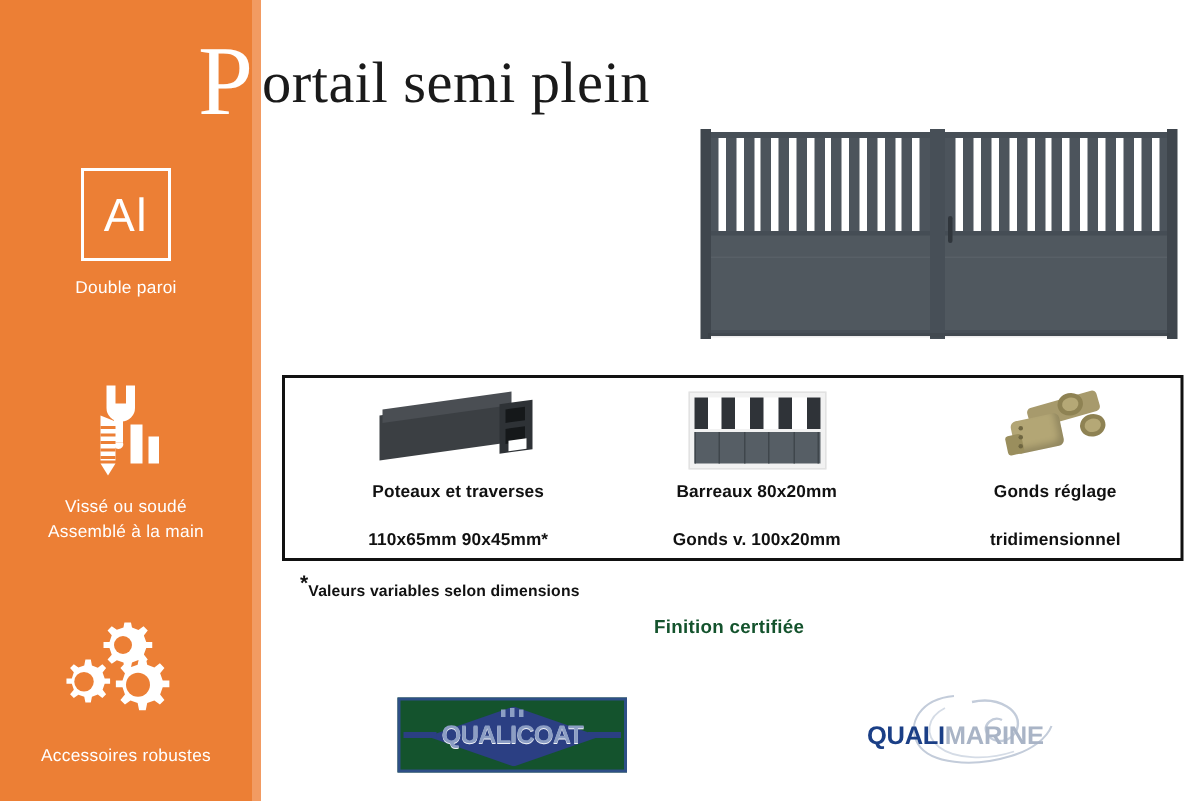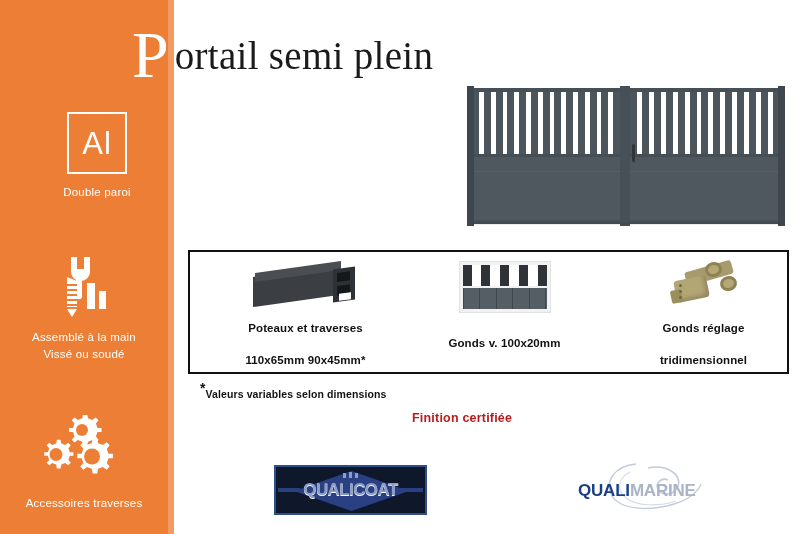--- a/index.html
+++ b/index.html
@@ -236,28 +236,28 @@
   .gond-dot.d2{left:14px;top:28px;}
   .gond-dot.d3{left:14px;top:34px;}
 
   
   .footnote{
     position:absolute;left:200px;top:380px;
     font-size:10.5px;color:#111111;font-weight:600;letter-spacing:.1px;
   }
   .footnote sup{font-size:14px;font-weight:800;vertical-align:super;}
   .finition{
-    position:absolute;left:412px;top:411px;
-    font-size:12.5px;color:#b91c1c;font-weight:700;letter-spacing:.2px;
+    position:absolute;left:436px;top:411px;
+    font-size:12.5px;color:#14532d;font-weight:700;letter-spacing:.2px;
   }
 
   
   .qualicoat{
-    position:absolute;left:274px;top:465px;width:153px;height:50px;
-    border:2px solid #2e4f87;background:#0f172a;box-sizing:border-box;
+    position:absolute;left:265px;top:465px;width:153px;height:50px;
+    border:2px solid #2e4f87;background:#14532d;box-sizing:border-box;
     overflow:hidden;
   }
   .qc-diamond{
     position:absolute;left:18px;top:4px;width:115px;height:40px;
     background:#2b3f83;
     clip-path:polygon(50% 0%,100% 50%,50% 100%,0% 50%);
   }
   .qc-wing{
     position:absolute;top:21px;width:22px;height:4px;background:#2b3f83;
   }
@@ -295,21 +295,21 @@
   .qm-b{color:#a9b4c6;}
 </style>
 </head>
 <body>
 
 <div id="page">
 
   <div class="sidebar"></div>
   <div class="sidebar-stripe"></div>
 
-  <div class="feature" style="top:112px;padding-left:13px;">
+  <div class="feature" style="top:112px;">
     <div class="al-box">
       <span>Al</span>
     </div>
     <span class="flabel">Double paroi</span>
   </div>
 
   <div class="feature" style="top:255px;">
     <span class="ficon">
       <svg width="70" height="64" viewBox="0 0 70 64" aria-hidden="true">
 
@@ -328,22 +328,22 @@
           <line x1="18" y1="35" x2="28" y2="35"></line>
           <line x1="18" y1="40" x2="28" y2="40"></line>
           <line x1="18" y1="45" x2="28" y2="45"></line>
           <line x1="18" y1="50" x2="28" y2="50"></line>
         </g>
 
         <rect x="38" y="28" width="8" height="26" fill="#ffffff"></rect>
         <rect x="50" y="36" width="7" height="18" fill="#ffffff"></rect>
       </svg>
     </span>
+    <span class="flabel">Vissé ou soudé</span>
     <span class="flabel">Assemblé à la main</span>
-    <span class="flabel">Vissé ou soudé</span>
   </div>
 
   <div class="feature" style="top:415px;">
     <span class="ficon">
       <svg width="100" height="70" viewBox="0 0 100 70" aria-hidden="true">
         <g fill="#ffffff">
 
           <g transform="translate(48,16)">
             <path d="M-13 -3 h4 l1.5 -4.5 l-2.8 -3.2 l2.8 -2.8 l3.4 2.4 l4.4 -1.6 l0.8 -4.3 h4 l0.9 4.3 l4.3 1.7 l3.4 -2.5 l2.8 2.8 l-2.6 3.3 l1.6 4.4 h4 v4 h-4 l-1.6 4.4 l2.6 3.3 l-2.8 2.8 l-3.4 -2.5 l-4.3 1.7 l-0.9 4.3 h-4 l-0.8 -4.3 l-4.4 -1.6 l-3.4 2.4 l-2.8 -2.8 l2.8 -3.2 l-1.5 -4.5 h-4 z"></path>
             <circle cx="0" cy="-1" r="6" fill="#ec7f35"></circle>
@@ -354,21 +354,21 @@
             <circle cx="0" cy="-0.5" r="6.5" fill="#ec7f35"></circle>
           </g>
 
           <g transform="translate(58,42)">
             <path d="M-18 -4 h5.4 l2 -6 l-3.7 -4.3 l3.7 -3.7 l4.5 3.2 l5.8 -2.1 l1.2 -5.8 h5.4 l1.2 5.8 l5.8 2.2 l4.5 -3.3 l3.7 3.7 l-3.5 4.4 l2.1 5.9 h5.4 v5.4 h-5.4 l-2.1 5.9 l3.5 4.4 l-3.7 3.7 l-4.5 -3.3 l-5.8 2.2 l-1.2 5.8 h-5.4 l-1.2 -5.8 l-5.8 -2.1 l-4.5 3.2 l-3.7 -3.7 l3.7 -4.3 l-2 -6 h-5.4 z" transform="scale(0.82)"></path>
             <circle cx="0" cy="-0.5" r="8" fill="#ec7f35"></circle>
           </g>
         </g>
       </svg>
     </span>
-    <span class="flabel" style="margin-top:6px;">Accessoires traverses</span>
+    <span class="flabel" style="margin-top:6px;">Accessoires robustes</span>
   </div>
 
   <div class="title-wrap">
     <span class="title-cap">P</span>
     <span class="title-rest">ortail semi plein</span>
   </div>
 
   <div class="gate">
     <div class="gate-leaf left">
       <div class="leaf-frame"></div>
@@ -447,20 +447,21 @@
             <div class="samp-bot">
                 <i></i>
                 <i></i>
                 <i></i>
                 <i></i>
                 <i></i>
                 <i></i>
               </div>
           </div>
         </div>
+        <span class="comp-l1">Barreaux 80x20mm</span>
         <span class="comp-l2">Gonds v. 100x20mm</span>
       </div>
 
 
       <div class="comp">
         <div class="comp-art">
           <div class="gond">
             <div class="gond-arm"></div>
             <div class="gond-eye1"></div>
             <div class="gond-eye2"></div>

